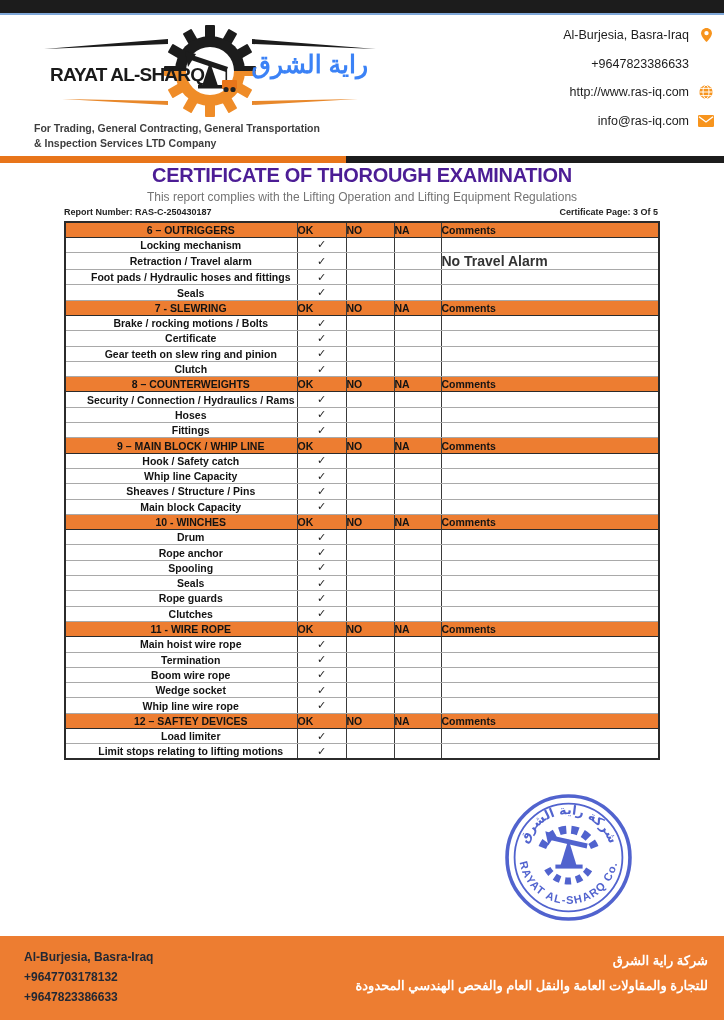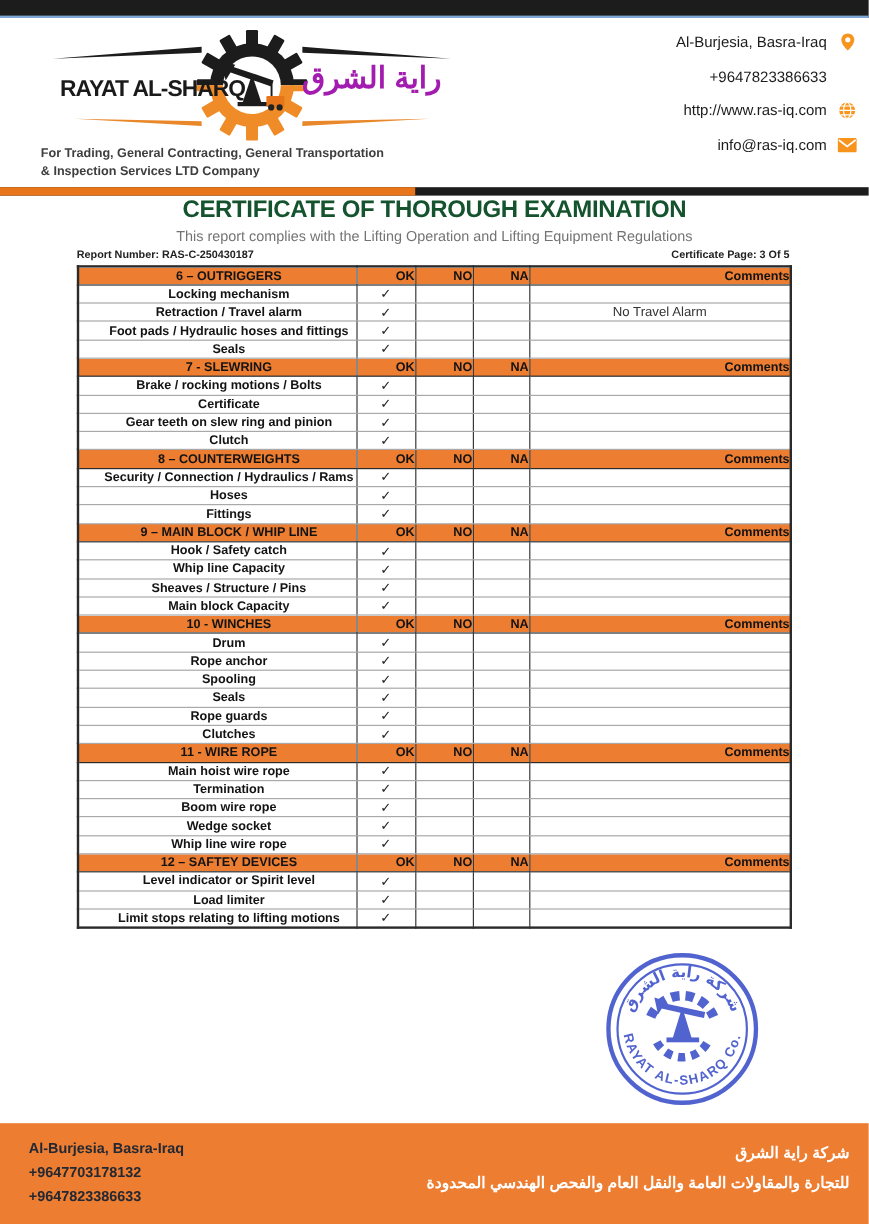--- a/index.html
+++ b/index.html
@@ -8,55 +8,55 @@
 
   .top-bar { position:absolute; top:0; left:0; width:724px; height:15px;
              background:#1c1c1c; border-bottom:2px solid #7ea7d8; }
 
   
   .logo-block { position:absolute; left:34px; top:22px; width:352px; height:134px; }
   .logo-emblem { position:absolute; left:0; top:0; }
   .logo-name-en { position:absolute; left:16px; top:42px; font-size:19px; font-weight:bold;
                   letter-spacing:-0.8px; color:#1a1a1a; white-space:nowrap;text-align:right; }
   .logo-name-ar { position:absolute; right:18px; top:28px; font-size:25px; font-weight:bold;
-                  color:#a21caf; direction:rtl; white-space:nowrap; }
+                  color:#3b82f6; direction:rtl; white-space:nowrap; }
   .logo-sub { position:absolute; top:99px; width:100%; text-align:left;
               font-size:10.5px; font-weight:bold; color:#3e3e3e; line-height:15px; }
 
   
   .contact { position:absolute; top:24px; right:8px; }
   .contact-row { display:flex; align-items:center; justify-content:flex-end;
                  height:22px; margin-bottom:6.5px; font-size:12.5px; color:#1c1c1c; }
   .contact-icon { width:20px; height:20px; margin-left:7px; display:flex;
                   align-items:center; justify-content:center; }
 
   
   .divider { position:absolute; top:156px; left:0; width:724px; height:7px; background:#1c1c1c; }
   .divider-orange { width:346px; height:7px; background:#e8751a; }
   .title { position:absolute; top:164px; left:0; width:724px; text-align:center;
-           font-size:20px; font-weight:bold; color:#14532d; letter-spacing:-0.3px; }
+           font-size:20px; font-weight:bold; color:#4c1d95; letter-spacing:-0.3px; }
   .subtitle { position:absolute; top:190px; left:0; width:724px; text-align:center;
               font-size:12px; color:#737373; }
   .report-row { position:absolute; top:207px; left:64px; width:594px; display:flex;
                 justify-content:space-between; font-size:9px; font-weight:bold; color:#222; }
 
   
   .checklist { position:absolute; top:221px; left:64px; width:594px;
                border-collapse:collapse; table-layout:fixed; border:2px solid #2b2b2b; }
   .checklist td { height:15.3px; border-left:1px solid #3a3a3a; border-right:1px solid #3a3a3a;
                   border-bottom:1px solid #a9a9a9; overflow:hidden; white-space:nowrap;
                   vertical-align:middle; }
   tr.section-row td { background:#ed7d31; border-top:1.5px solid #2b2b2b;
                       border-bottom:1.5px solid #2b2b2b; font-weight:bold;
                       font-size:10.5px; color:#131313; }
   td.c-label { padding-left:19px; text-align:center; font-weight:bold; font-size:10.5px; color:#131313; }
-  td.c-mid { text-align:right; }
+  td.c-mid { text-align:left; }
   td.c-check { text-align:center; font-size:11px; color:#222;
                font-family:"DejaVu Sans", sans-serif; }
-  td.c-comment { text-align:center; font-size:11px; color:#333; font-weight:normal; }
+  td.c-comment { text-align:left; font-size:14px; color:#333; font-weight:bold; }
 
   
   .stamp { position:absolute; left:503px; top:792px; width:131px; height:131px; opacity:0.88; }
 
   
   .footer { position:absolute; top:936px; left:0; width:724px; height:84px; background:#ed7d31; }
   .footer-left { position:absolute; left:24px; top:11px; font-size:12px; font-weight:bold;
                  color:#232833; line-height:20px; }
   .footer-right { position:absolute; right:16px; top:12px; text-align:right; color:#ffffff;
                   font-weight:bold; direction:rtl; line-height:25px; font-size:13px; }
@@ -420,27 +420,20 @@
         <td class="c-comment"></td>
       </tr>
       <tr class="section-row">
         <td class="c-label">12 – SAFTEY DEVICES</td>
         <td class="c-mid">OK</td>
         <td class="c-mid">NO</td>
         <td class="c-mid">NA</td>
         <td class="c-mid">Comments</td>
       </tr>
       <tr>
-        <td class="c-label">Level indicator or Spirit level</td>
-        <td class="c-check">✓</td>
-        <td class="c-check"></td>
-        <td class="c-check"></td>
-        <td class="c-comment"></td>
-      </tr>
-      <tr>
         <td class="c-label">Load limiter</td>
         <td class="c-check">✓</td>
         <td class="c-check"></td>
         <td class="c-check"></td>
         <td class="c-comment"></td>
       </tr>
       <tr>
         <td class="c-label">Limit stops relating to lifting motions</td>
         <td class="c-check">✓</td>
         <td class="c-check"></td>

